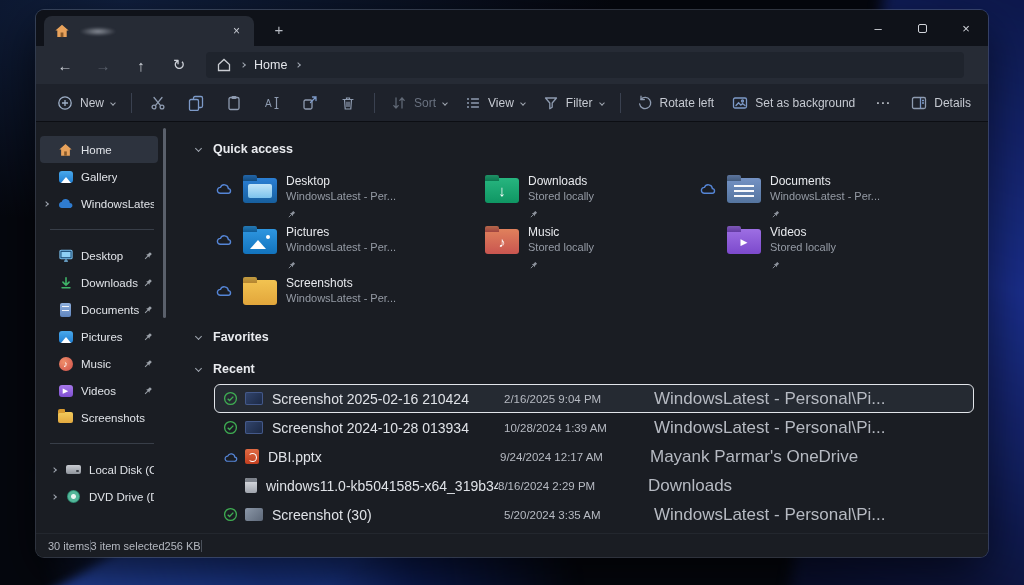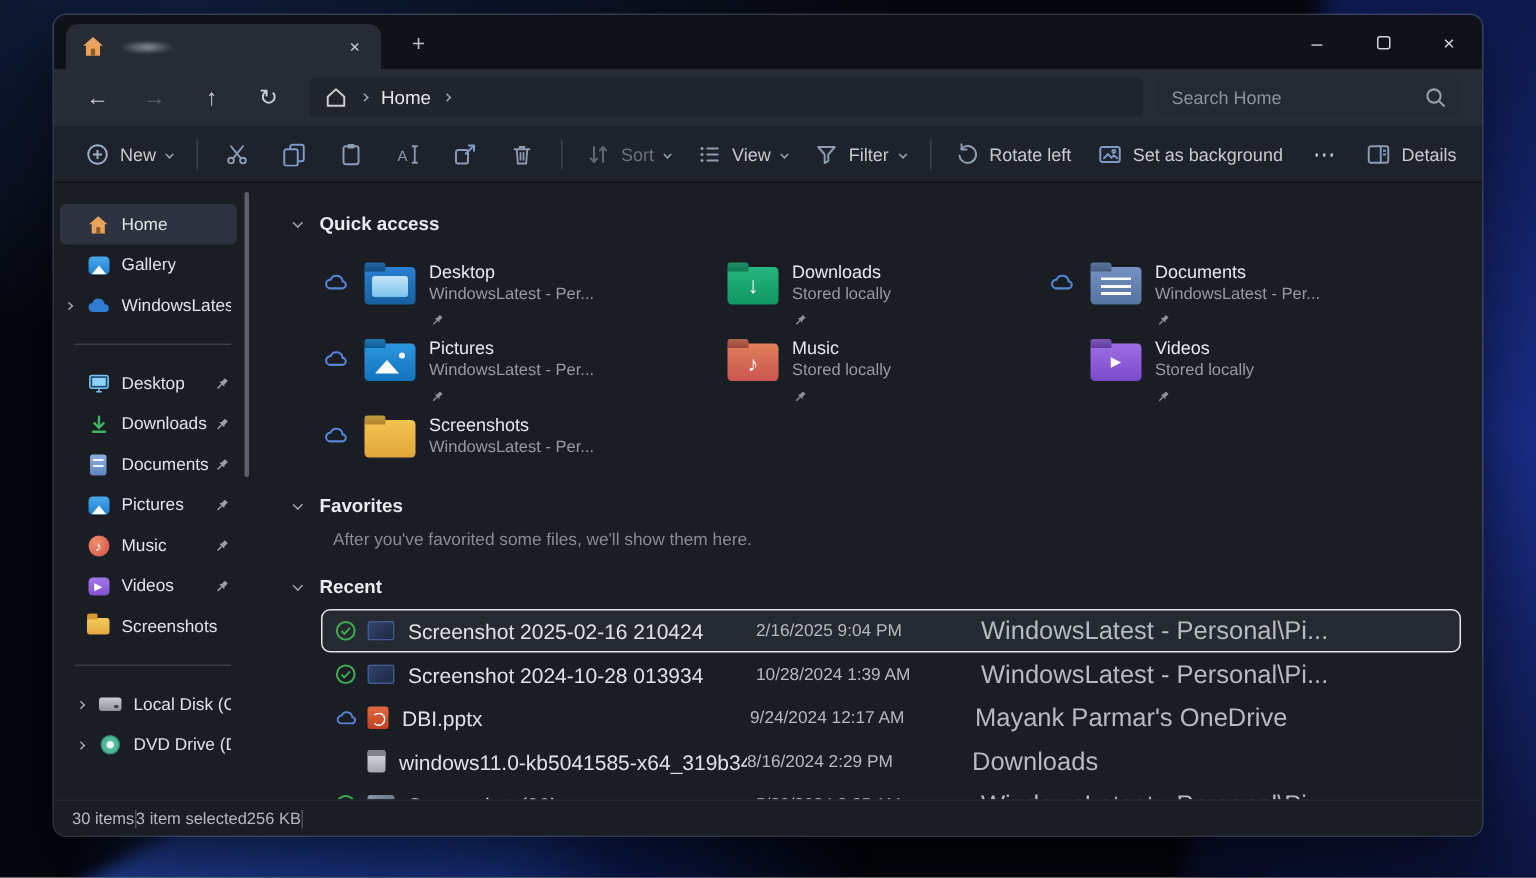--- a/index.html
+++ b/index.html
@@ -204,27 +204,20 @@
       <div class="nav-btn">↑</div>
       <div class="nav-btn">↻</div>
       <div class="addressbar">
         <svg class="ticon" width="14" height="14" viewBox="0 0 16 16" fill="none" stroke="#c9ccd2" stroke-width="1.3">
           <path d="M2.5 7.5L8 2.5l5.5 5v6h-11z"></path>
         </svg>
         <span class="cv r xs"></span>
         <span>Home</span>
         <span class="cv r xs"></span>
       </div>
-      <div class="searchbox">
-        <input type="text" placeholder="Search Home" style="">
-        <svg class="ticon" width="14" height="14" viewBox="0 0 16 16" fill="none" stroke="#9aa0aa" stroke-width="1.4">
-          <circle cx="7" cy="7" r="4.4"></circle>
-            <path d="M10.4 10.4L14 14"></path>
-        </svg>
-      </div>
     </div>
 
     <div class="toolbar">
       <div class="tbtn">
         <svg class="ticon" viewBox="0 0 16 16" fill="none" stroke="#9fb0c8" stroke-width="1.3">
           <circle cx="8" cy="8" r="6.2"></circle>
             <path d="M8 5v6M5 8h6"></path>
         </svg>
         <span>New</span>
           <span class="cv xs"></span>
@@ -609,21 +602,20 @@
               <div class="cname">Screenshots</div>
               <div class="csub">WindowsLatest - Per...</div>
             </div>
           </div>
         </div>
 
         <div class="sec fav">
           <span class="cv"></span>
           <span>Favorites</span>
         </div>
-        <div class="empty-text">After you've favorited some files, we'll show them here.</div>
 
         <div class="sec rec">
           <span class="cv"></span>
           <span>Recent</span>
         </div>
 
         <div class="rows">
           <div class="row sel">
             <span class="rst"><svg viewBox="0 0 16 16" width="15" height="15" fill="none" stroke="#3fae53" stroke-width="1.4">
                   <circle cx="8" cy="8" r="6.3"></circle>

